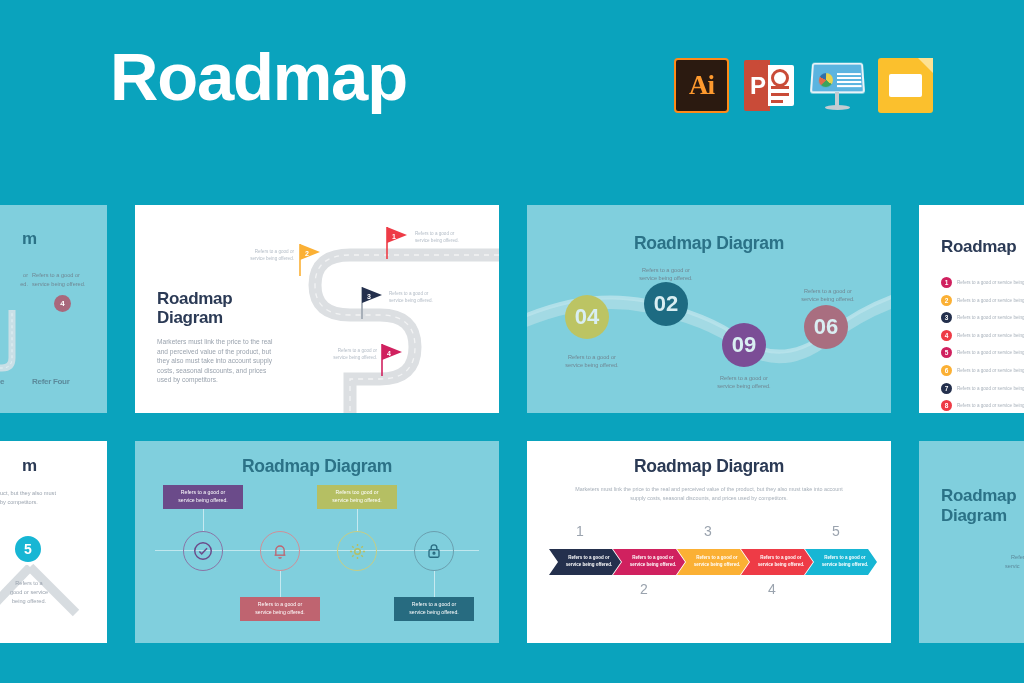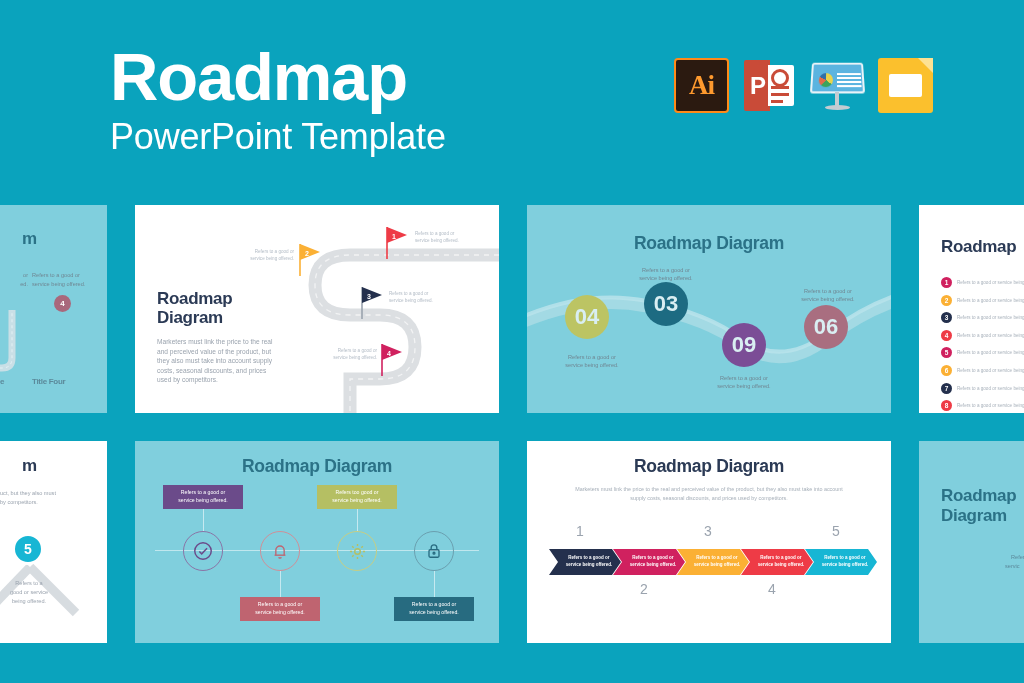--- a/index.html
+++ b/index.html
@@ -121,21 +121,20 @@
   .pl-badge { width:11px; height:11px; border-radius:50%; color:#fff; font-size:6.5px; font-weight:700;
               display:flex; align-items:center; justify-content:center; flex:0 0 auto; }
   .pl-li-text { font-size:4.6px; color:#a8b1bb; white-space:nowrap; }
 </style>
 </head>
 <body>
 
 <div class="header">
   <div class="title-block">
     <div class="title-main">Roadmap</div>
-    <div class="title-sub">PowerPoint Template</div>
   </div>
 
   <div class="app-icons">
     <div class="app-icon ai-icon">
       <span>Ai</span>
     </div>
     <div class="app-icon ppt-icon">
       <div class="ppt-left"></div>
       <div class="ppt-right">
         <div class="ppt-bar1"></div>
@@ -164,21 +163,21 @@
     <div class="pl-text" style="left:62px; top:66px; color:#6f8793; text-align:right; width:22px;">or</div>
     <div class="pl-text" style="left:56px; top:75px; color:#6f8793; text-align:right; width:28px;">ed.</div>
     <div class="pl-text" style="left:88px; top:66px; color:#6f8793; width:100px;">Refers to a good or</div>
     <div class="pl-text" style="left:88px; top:75px; color:#6f8793; width:100px;">service being offered.</div>
     <div class="pl-circle" style="left:110px; top:90px; width:17px; height:17px; font-size:8px; background:#a9687c;">4</div>
     <svg style="position:absolute; left:0; top:105px;" width="163" height="70">
       <path d="M8 0 L8 48 Q8 58 18 58 L58 58 Q68 58 68 48 L68 0" fill="none" stroke="#c9dfe6" stroke-width="7"></path>
       <path d="M8 0 L8 48 Q8 58 18 58 L58 58 Q68 58 68 48 L68 0" fill="none" stroke="#e3f1f5" stroke-width="1" stroke-dasharray="3 3"></path>
     </svg>
     <div class="pl-title sl-title-teal" style="left:56px; top:172px; font-size:8px; color:#5b8a9b;">e</div>
-    <div class="pl-title sl-title-teal" style="left:88px; top:172px; font-size:8px; color:#5b8a9b;">Title Four</div>
+    <div class="pl-title sl-title-teal" style="left:88px; top:172px; font-size:8px; color:#5b8a9b;">Refer Four</div>
   </div>
 
   <div class="slide slide-white r1 col-c1">
     <svg class="road-svg" viewBox="0 0 364 208">
       <path d="M364 50 L215 50 Q180 50 180 80 Q180 110 215 110 L245 110 Q280 110 280 142 Q280 174 245 174 L215 174 L215 208" fill="none" stroke="#dcdfe2" stroke-width="13" stroke-linecap="butt"></path>
       <path d="M364 50 L215 50 Q180 50 180 80 Q180 110 215 110 L245 110 Q280 110 280 142 Q280 174 245 174 L215 174 L215 208" fill="none" stroke="#f2f3f4" stroke-width="1.3" stroke-dasharray="5 5"></path>
     </svg>
 
     <div class="road-title sl-title-dark">
       <div>Roadmap</div>
@@ -234,21 +233,21 @@
       <path d="M-5 118 Q60 90 120 102 Q180 114 215 140 Q255 168 300 134 Q335 108 370 96" fill="none" stroke="#a4dae4" stroke-width="11" stroke-linecap="round" opacity="0.95"></path>
       <path d="M-5 112 Q60 84 120 96 Q180 108 215 134 Q255 162 300 128 Q335 102 370 90" fill="none" stroke="#b9e3eb" stroke-width="4" stroke-linecap="round" opacity="0.85"></path>
     </svg>
 
     <div class="num-circle" style="left:38px; top:90px; width:44px; height:44px; font-size:22px; background:#bcc463;">04</div>
     <div class="num-note" style="left:16px; top:148px;">
       <div>Refers to a good or</div>
       <div>service being offered.</div>
     </div>
 
-    <div class="num-circle" style="left:117px; top:77px; width:44px; height:44px; font-size:22px; background:#1d6b82;">03</div>
+    <div class="num-circle" style="left:117px; top:77px; width:44px; height:44px; font-size:22px; background:#1d6b82;">02</div>
     <div class="num-note" style="left:90px; top:61px;">
       <div>Refers to a good or</div>
       <div>service being offered.</div>
     </div>
 
     <div class="num-circle" style="left:195px; top:118px; width:44px; height:44px; font-size:22px; background:#7b4d96;">09</div>
     <div class="num-note" style="left:168px; top:169px;">
       <div>Refers to a good or</div>
       <div>service being offered.</div>
     </div>

